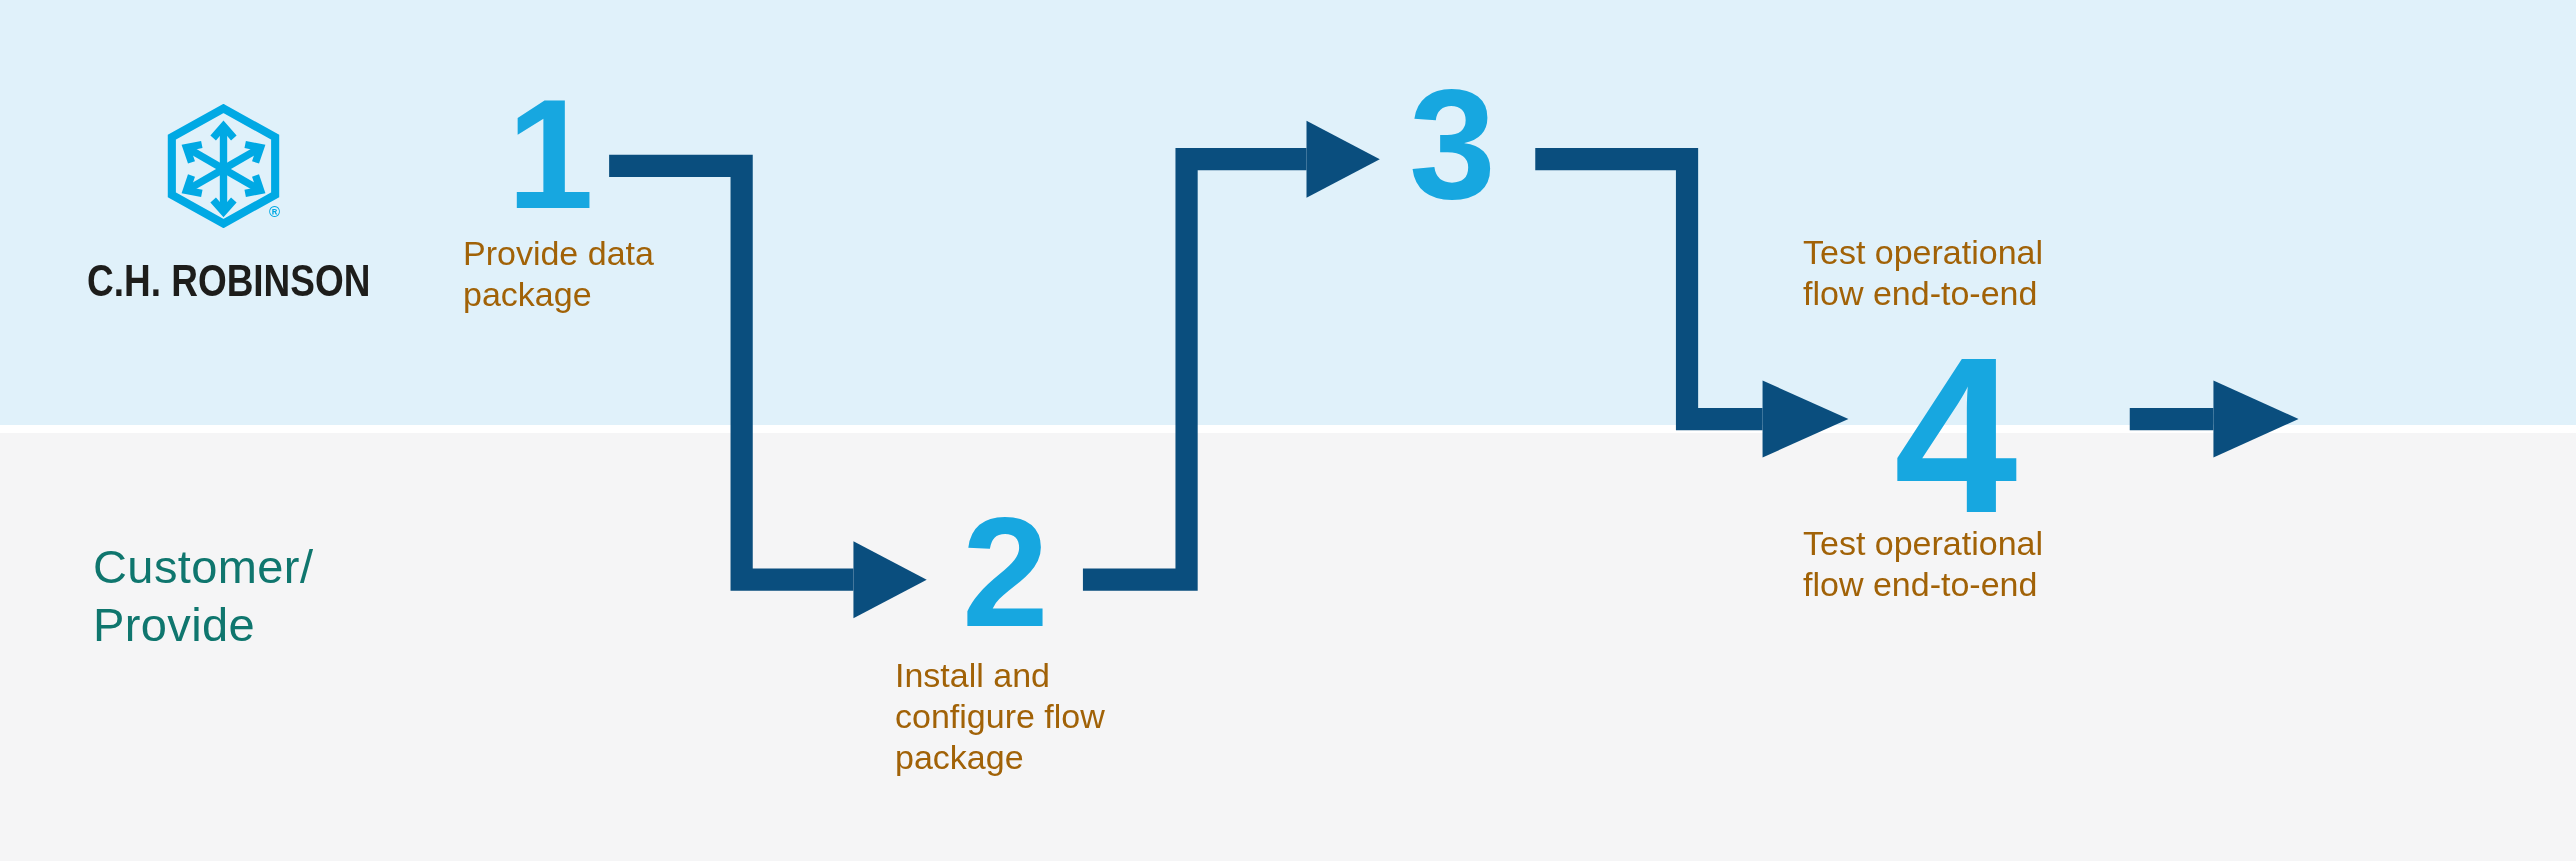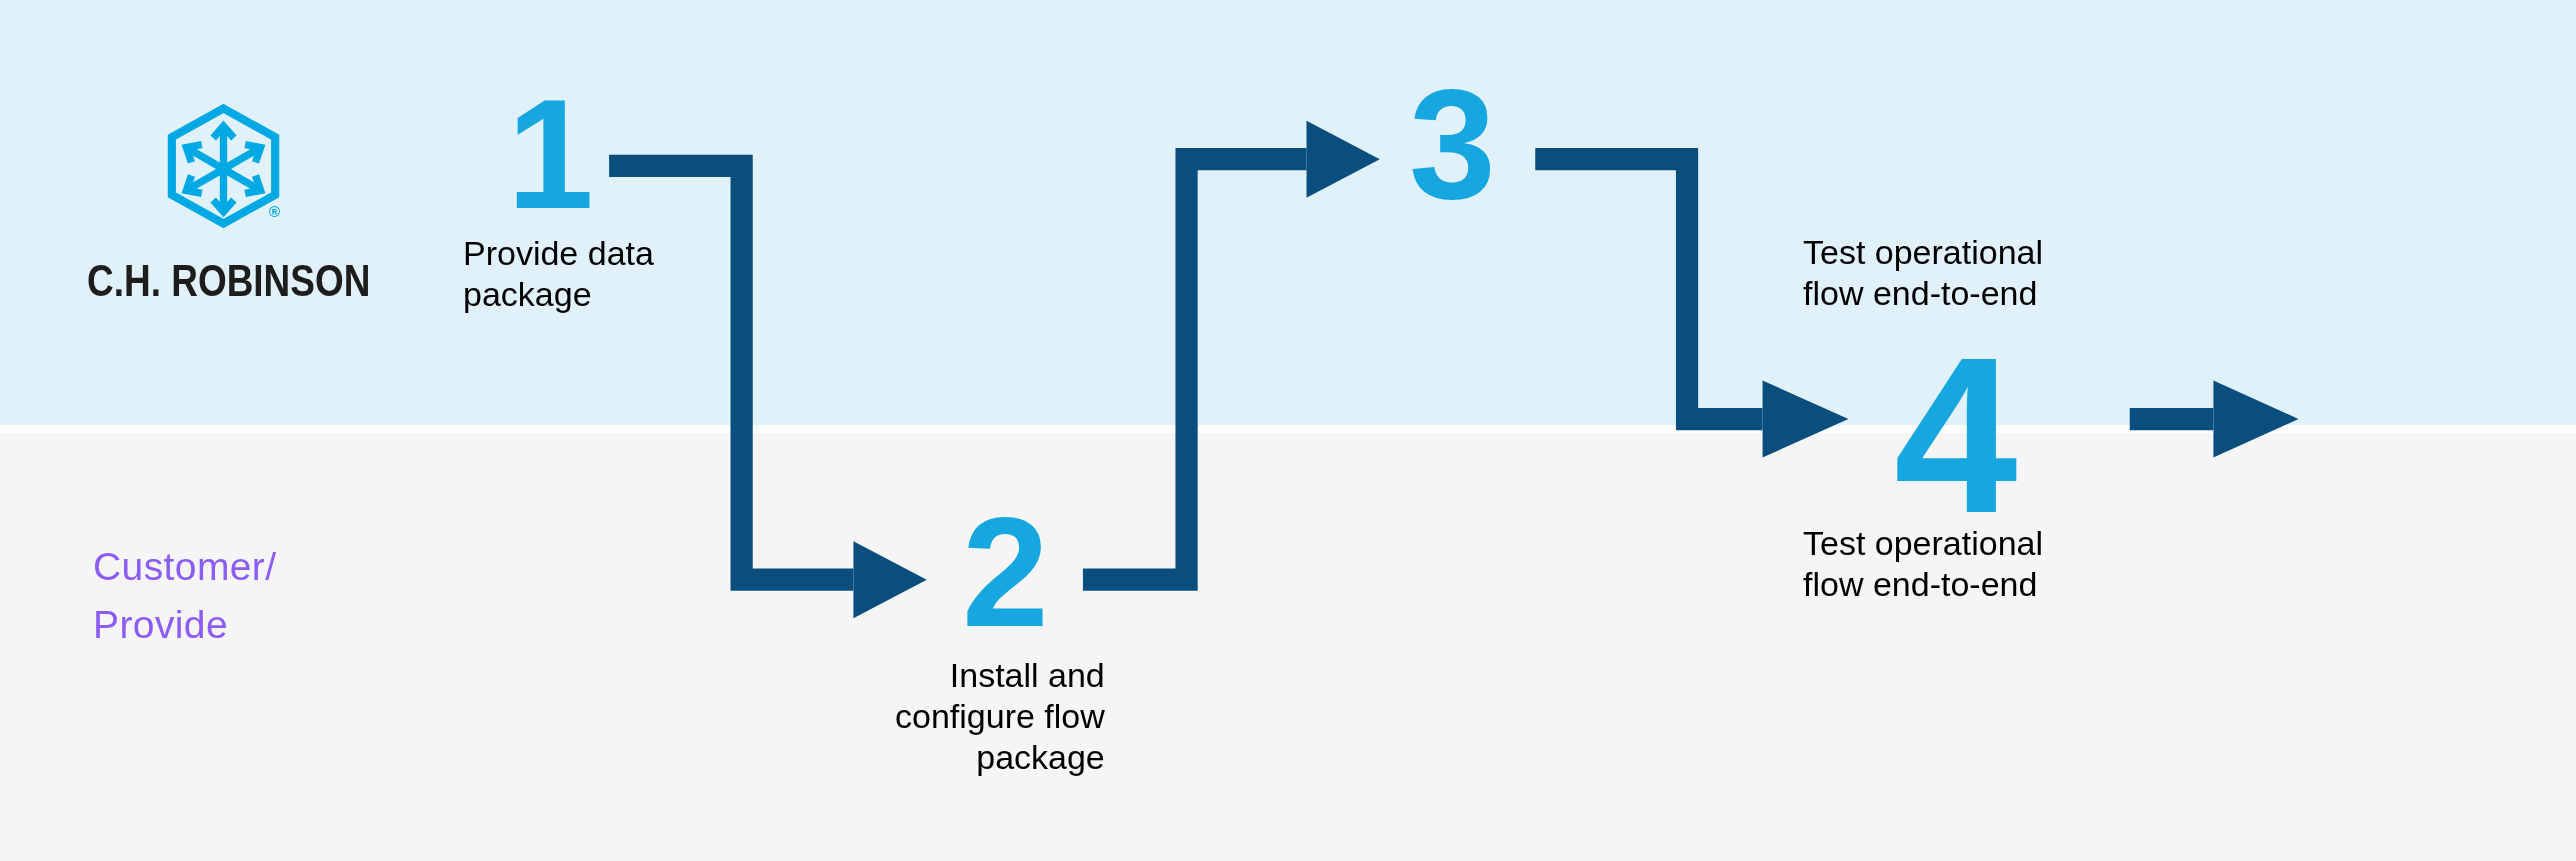--- a/index.html
+++ b/index.html
@@ -15,35 +15,35 @@
   
   .brand-icon{position:absolute;left:167px;top:104px;width:113px;height:124px;}
   .brand-reg{position:absolute;left:269px;top:203px;font-size:15px;color:#00A9E4;font-weight:700;}
   .brand-wordmark{
     position:absolute;left:87px;top:256px;font-size:44px;font-weight:700;color:#1D1D1B;
     letter-spacing:0px;white-space:nowrap;transform:scaleX(0.84);transform-origin:left top;
   }
 
   
   .lane-label{
-    position:absolute;left:93px;top:538px;font-size:39px;line-height:58px;
-    color:#8b5cf6;letter-spacing:0.4px;
+    position:absolute;left:93px;top:538px;font-size:47px;line-height:58px;
+    color:#0f766e;letter-spacing:0.4px;
   }
   .ln{display:block;}
 
   
   .step-num{
     position:absolute;color:#17A7E0;font-weight:700;line-height:1;white-space:nowrap;
   }
   .num-210{font-size:156px;}
   .num-300{font-size:222px;}
 
   
   .step-label{
-    position:absolute;font-size:34px;line-height:41px;color:#000000;letter-spacing:0px;
+    position:absolute;font-size:34px;line-height:41px;color:#a16207;letter-spacing:0px;
   }
 
   
   .go-line{
     position:absolute;color:#0A4E7E;font-weight:700;font-size:138px;line-height:1;white-space:nowrap;
   }
 
   
   .connectors{position:absolute;left:0;top:0;width:2576px;height:861px;}
   .conn{fill:none;stroke:#0A4E7E;stroke-width:30px;}
@@ -116,21 +116,21 @@
     <span class="ln">Provide</span>
   </div>
 
   <div class="step-num num-210" style="left:507px;top:76px;">1</div>
   <div class="step-label" style="left:463px;top:233px;">
     <span class="ln">Provide data</span>
     <span class="ln">package</span>
   </div>
 
   <div class="step-num num-210" style="left:962px;top:494px;">2</div>
-  <div class="step-label" style="left:895px;top:655px;text-align:right;">
+  <div class="step-label" style="left:895px;top:655px;">
     <span class="ln">Install and</span>
     <span class="ln">configure flow</span>
     <span class="ln">package</span>
   </div>
 
   <div class="step-num num-210" style="left:1409px;top:66px;">3</div>
 
   <div class="step-label" style="left:1803px;top:232px;">
     <span class="ln">Test operational</span>
     <span class="ln">flow end-to-end</span>

